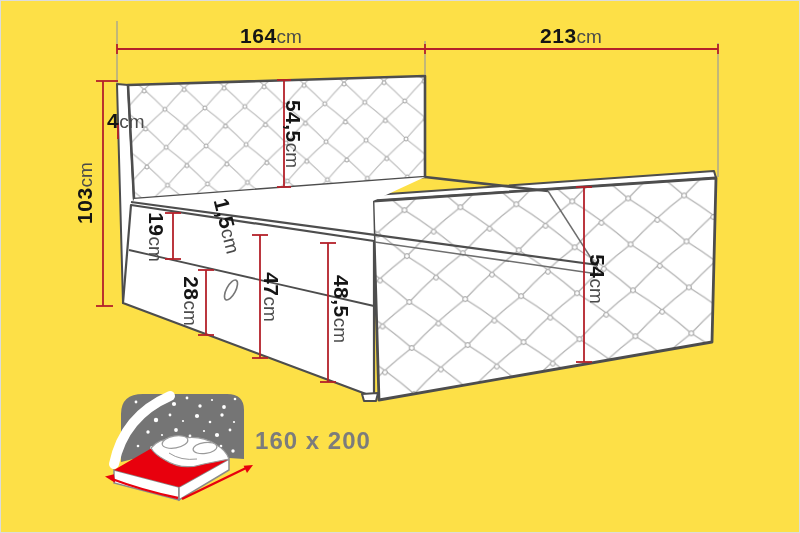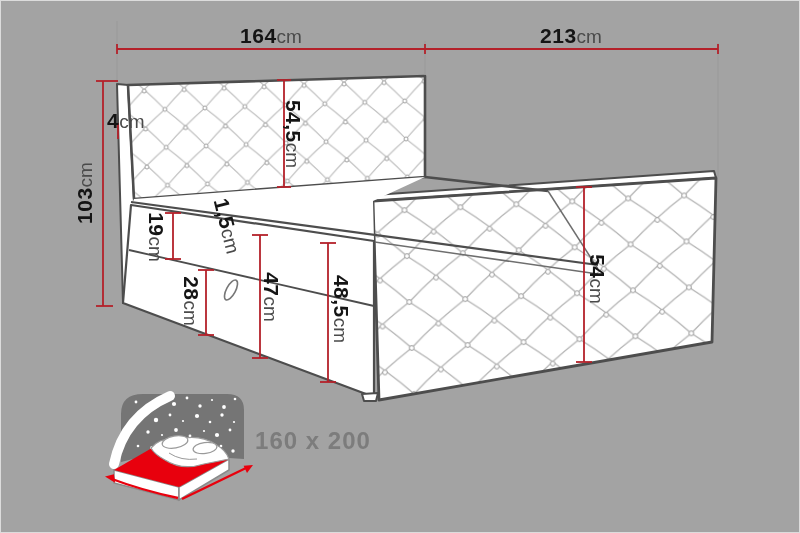--- a/index.html
+++ b/index.html
@@ -1,17 +1,17 @@
 <!DOCTYPE html>
 <html><head>
 <meta charset="utf-8">
 <style>
   html,body{margin:0;padding:0;background:#fff;}
   #stage{
-    position:relative;width:798px;height:531px;background:#a3a3a3;
+    position:relative;width:798px;height:531px;background:#fde047;
     border:1px solid #dcdcdc;overflow:hidden;
     font-family:"Liberation Sans","DejaVu Sans",sans-serif;
   }
   svg{display:block;}
   text{font-family:"Liberation Sans","DejaVu Sans",sans-serif;}
   .dim-val{font-weight:bold;font-size:21px;fill:#151515;letter-spacing:0.5px;}
   .dim-unit{font-weight:normal;font-size:19px;fill:#4a4a4a;}
   .size-text{font-weight:bold;font-size:24px;fill:#7c7c7c;letter-spacing:1px;}
 </style>
 </head>

